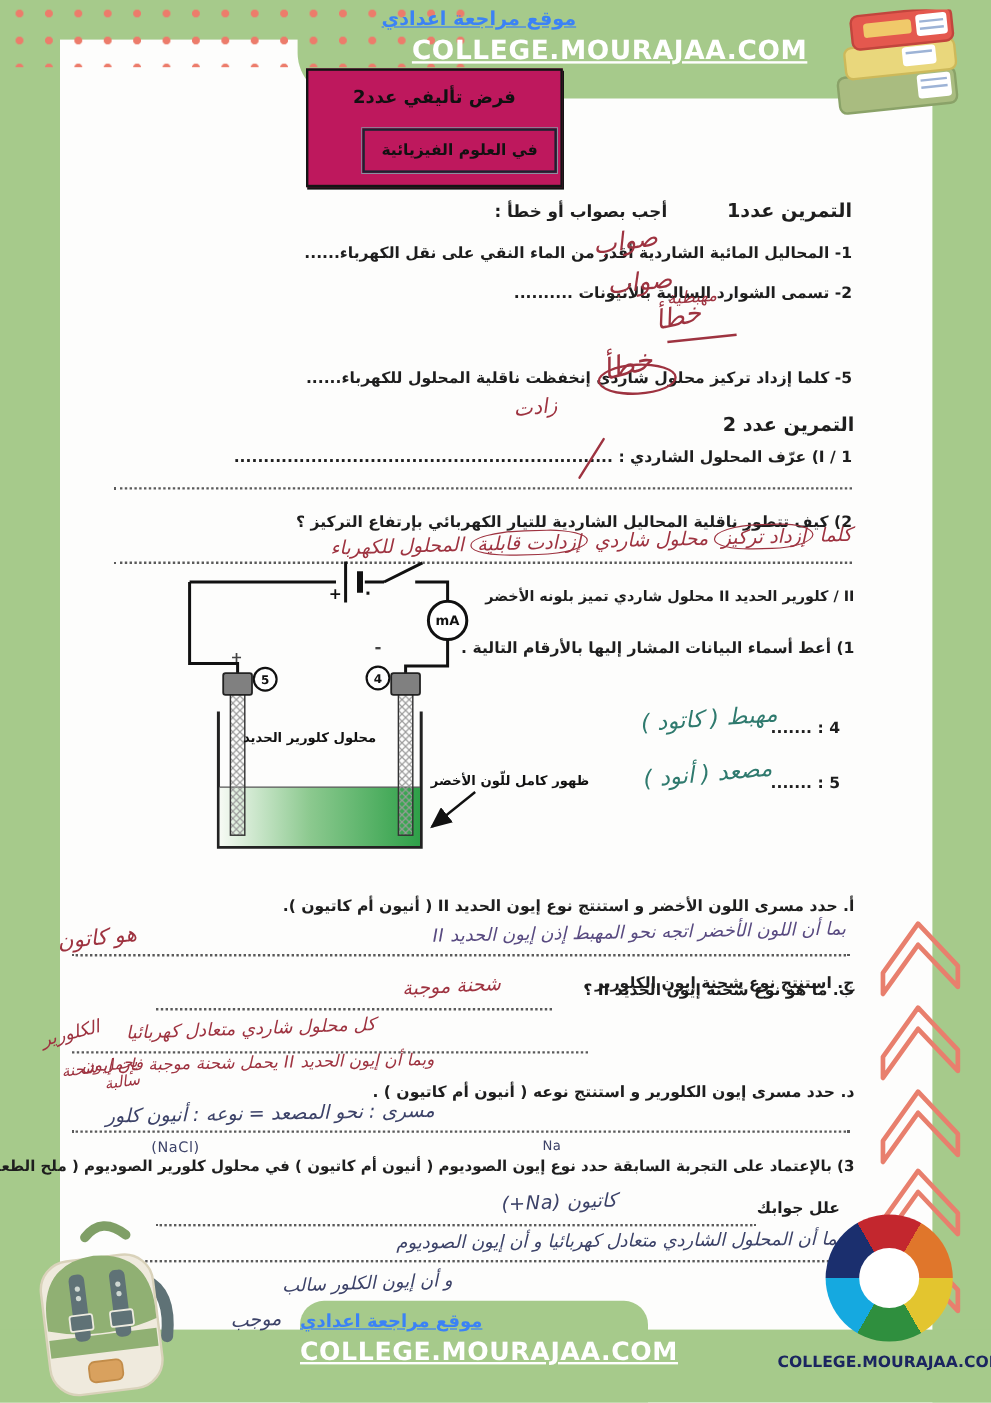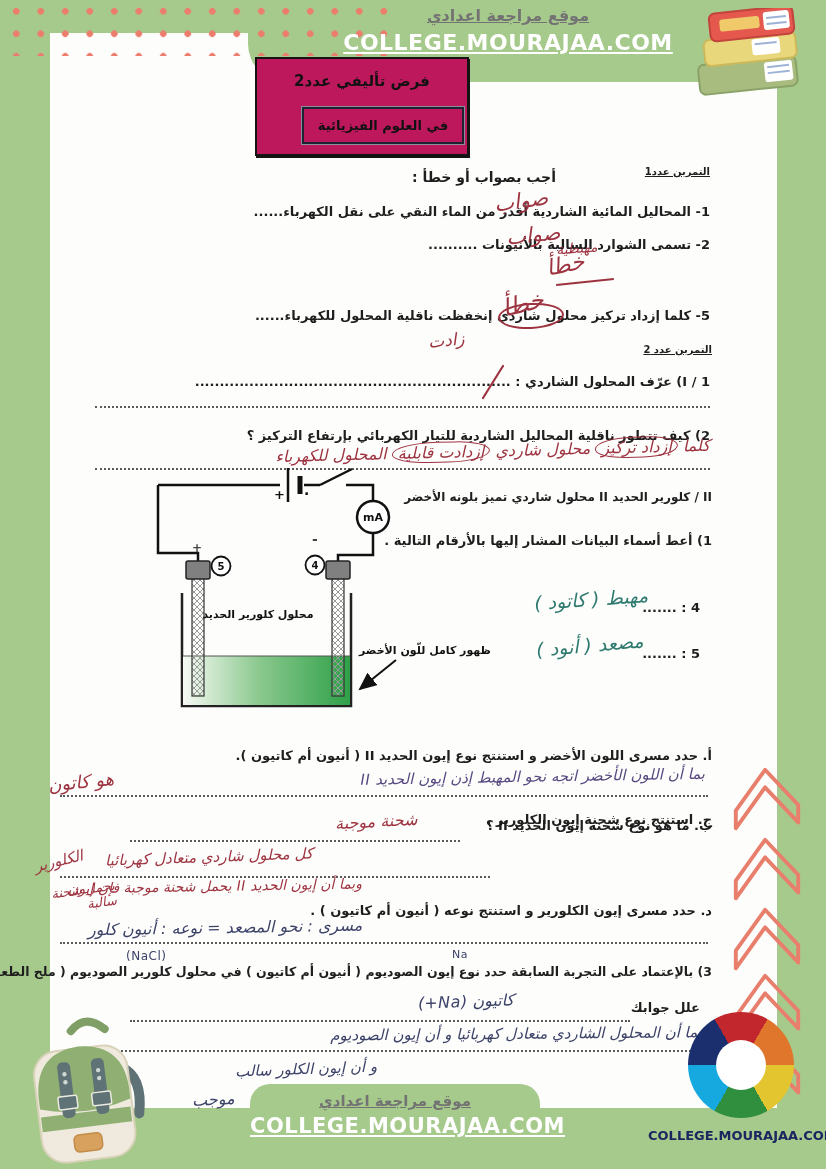--- a/index.html
+++ b/index.html
@@ -7,35 +7,35 @@
         font-family:"DejaVu Sans", sans-serif;}
   
   .band-top{position:absolute;left:0;top:0;width:826px;height:33px;background:#a6ca8b;}
   .col-left{position:absolute;left:0;top:0;width:50px;height:1169px;background:#a6ca8b;}
   .col-right{position:absolute;left:777px;top:0;width:49px;height:1169px;background:#a6ca8b;}
   .band-bottom{position:absolute;left:0;top:1108px;width:826px;height:61px;background:#a6ca8b;}
   .header-bubble{position:absolute;left:248px;top:-14px;width:520px;height:96px;background:#a6ca8b;
         border-radius:0 0 38px 38px;}
   .footer-tab{position:absolute;left:250px;top:1084px;width:290px;height:85px;background:#a6ca8b;
         border-radius:20px 20px 0 0;}
-  .site-line1{position:absolute;color:#737373;font-weight:700;text-decoration:underline;text-align:center;}
+  .site-line1{position:absolute;color:#3b82f6;font-weight:700;text-decoration:underline;}
   .site-line2{position:absolute;color:#fff;font-weight:800;text-decoration:underline;text-align:center;letter-spacing:.5px;}
   
   .dotgrid{position:absolute;left:0;top:-4px;width:388px;height:60px;
         background-image:radial-gradient(circle,#ec7c6b 3px,rgba(0,0,0,0) 3.6px);
         background-size:24.5px 22.5px;background-position:4px 4px;}
   
   .pl{position:absolute;color:#1e1e1e;font-weight:700;font-size:13px;white-space:nowrap;direction:rtl;}
   .title-box{position:absolute;left:255px;top:57px;width:210px;height:95px;background:#be185d;
         border:2px solid #141414;box-shadow:1px 2px 0 #141414;}
   .title-main{margin-top:13px;text-align:center;font-size:15px;font-weight:800;color:#111;}
   .subject-box{position:absolute;left:45px;top:48px;width:158px;height:33px;border:2px solid #1c2230;
         box-shadow:0 0 0 1px #8a8fa0;display:flex;align-items:center;justify-content:center;
         font-size:13px;font-weight:800;color:#111;}
-  .heading{text-decoration:underline;font-size:10px;}
+  .heading{font-size:16px;}
   
   .dotline{position:absolute;height:0;border-bottom:2px dotted #5a5a5a;}
   
   .hw{position:absolute;white-space:nowrap;direction:rtl;font-size:17px;letter-spacing:.5px;
       font-style:italic;font-weight:400;}
   .red{color:#9e3340;} .teal{color:#2f7a6e;} .purple{color:#584a80;} .ink{color:#3c4268;}
   .circ{border:1.5px solid currentColor;border-radius:60% 45% 55% 50%/70% 60% 70% 55%;padding:0 5px;}
   .oval-mark{position:absolute;border:2px solid #9e3340;border-radius:50%;background:transparent;}
   .strike-mark{position:absolute;border-top:2px solid #9e3340;}
   .slash-mark{position:absolute;width:2px;background:#9e3340;border-radius:2px;}

